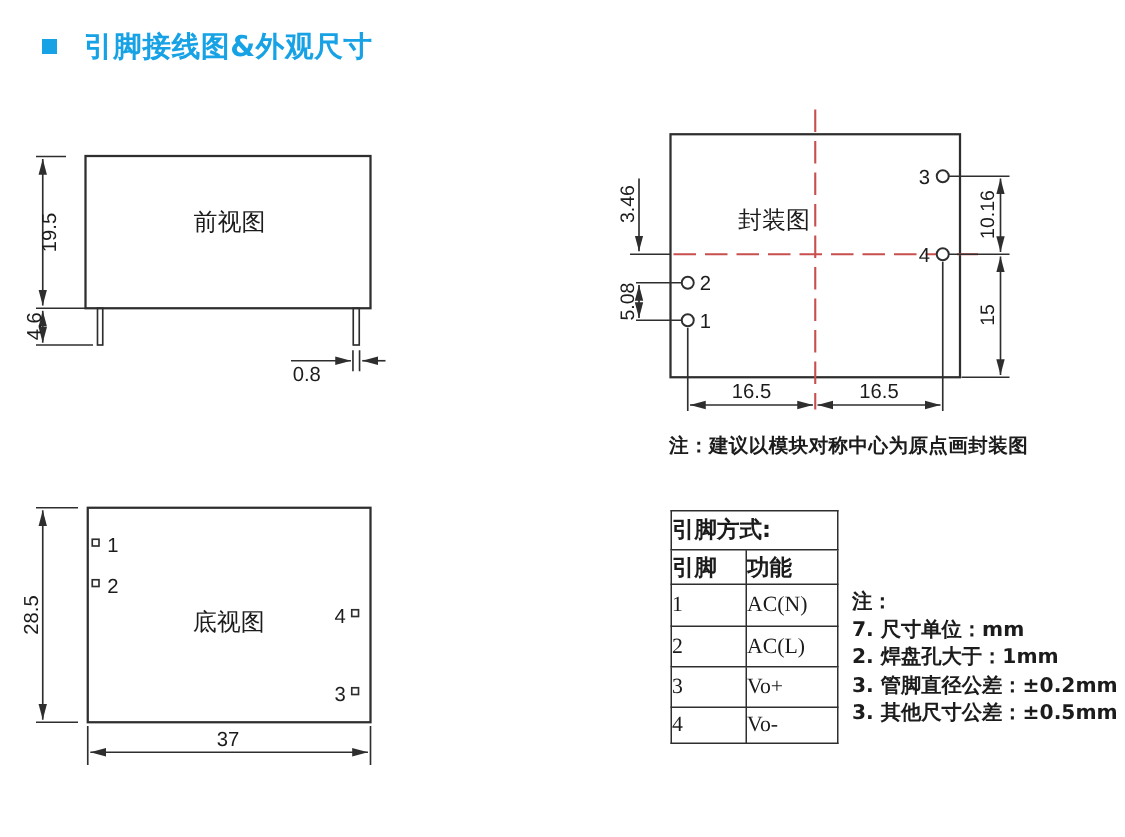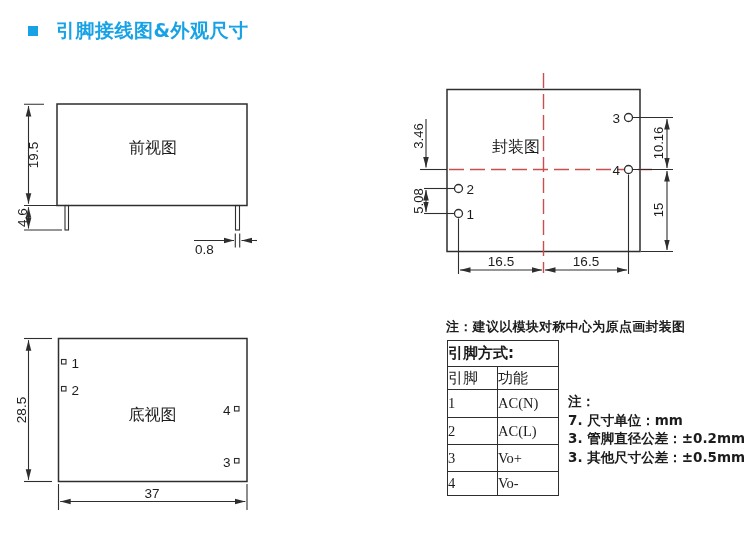--- a/index.html
+++ b/index.html
@@ -9,27 +9,27 @@
   .hdr{position:absolute;left:0;top:0;width:750px;height:52px;}
   .hdr .bullet{position:absolute;left:28px;top:26px;width:10px;height:10px;background:#17a2e6;}
   .hdr .title{position:absolute;left:56px;top:18px;font-size:19px;font-weight:bold;color:#17a2e6;
               font-family:"DejaVu Sans",sans-serif;letter-spacing:0.5px;}
   
   svg.draw{position:absolute;left:0;top:0;}
   svg text{fill:#1c1c1c;font-family:"Liberation Sans",sans-serif;}
   svg text.cjk{font-family:"DejaVu Sans",sans-serif;}
   
   .pkg-note{position:absolute;left:446px;top:288px;font-size:13px;font-weight:600;
-            font-family:"DejaVu Sans",sans-serif;color:#1c1c1c;letter-spacing:0.3px;margin-top:30px;}
+            font-family:"DejaVu Sans",sans-serif;color:#1c1c1c;letter-spacing:0.3px;}
   
   .pin-table{position:absolute;left:447px;top:340px;border-collapse:collapse;
              font-family:"DejaVu Sans",sans-serif;}
   .pin-table td{border:1.3px solid #2e2e2e;text-align:left;vertical-align:middle;padding:0;}
   .pin-table .t-title{height:25px;font-size:15px;font-weight:600;}
-  .pin-table .t-head td{height:22px;font-size:15px;font-weight:400;}
+  .pin-table .t-head td{height:22px;font-size:15px;font-weight:700;}
   .pin-table .t-row td{font-size:14.5px;font-family:"Liberation Serif",serif;}
   .c-pin{width:49px;}
   .c-fn{width:60px;}
   
   .notes{position:absolute;left:568px;top:392px;font-size:13.5px;line-height:18.6px;
          font-weight:600;font-family:"DejaVu Sans",sans-serif;color:#1c1c1c;}
 </style>
 </head>
 <body>
 
@@ -169,17 +169,18 @@
     <tr class="t-row" style="height:24px;">
       <td>4</td>
       <td>Vo-</td>
     </tr>
   </tbody>
     </table>
 
   <div class="notes">
     <div>注：</div>
     <div>7. 尺寸单位：mm</div>
+    <div>2. 焊盘孔大于：1mm</div>
     <div>3. 管脚直径公差：±0.2mm</div>
     <div>3. 其他尺寸公差：±0.5mm</div>
   </div>
 
 </div>
 
 </body></html>

